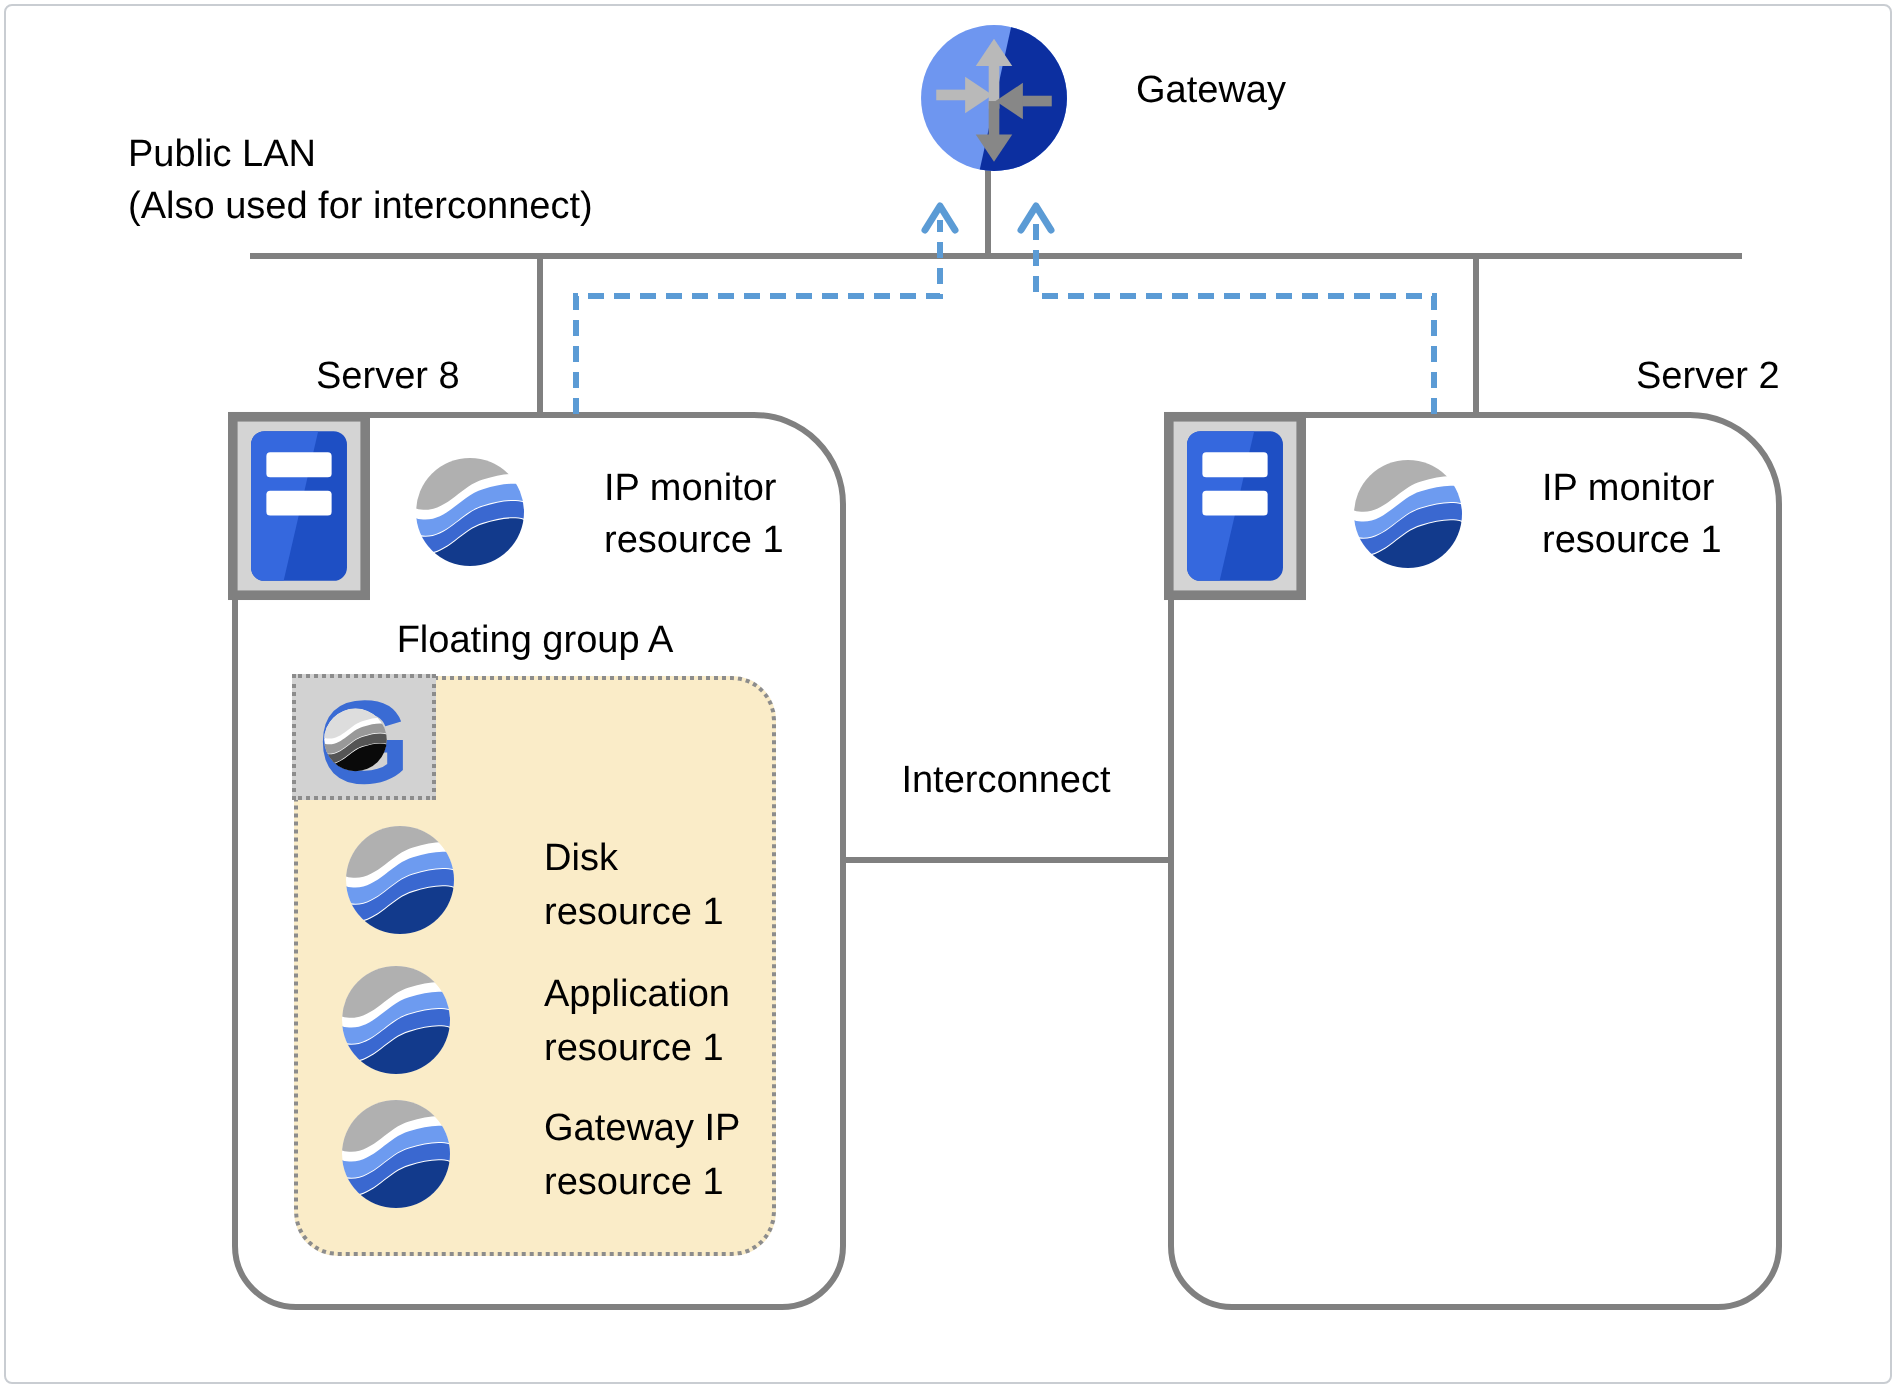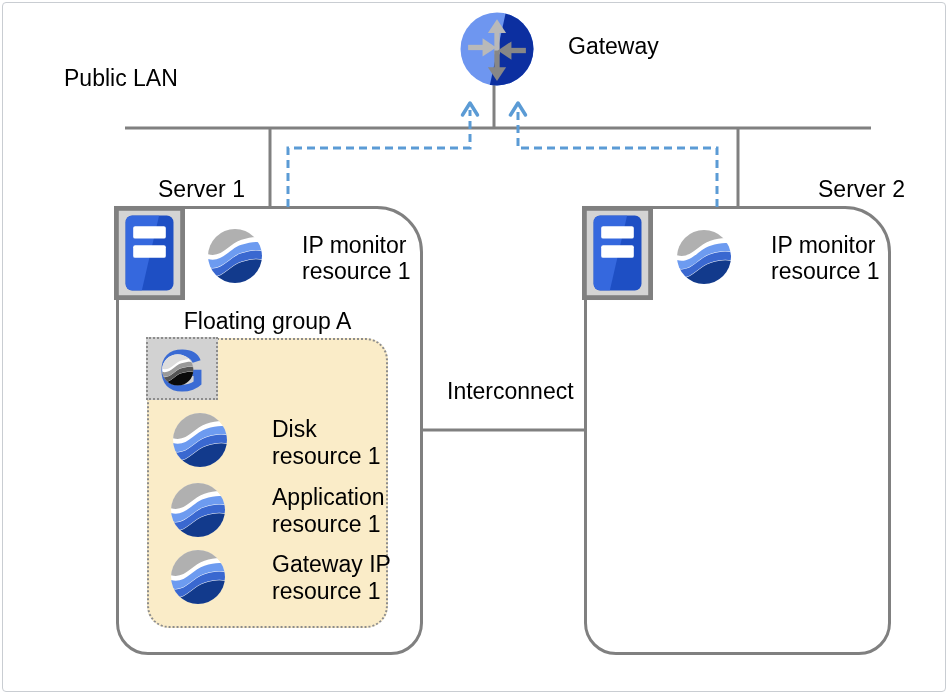--- a/index.html
+++ b/index.html
@@ -17,21 +17,21 @@
     border-radius:10px 46px 32px 32px;
   }
   .failover-box{
     border:2px dotted #8c8c8c;
     border-radius:2px 22px 22px 22px;
     z-index:1;
   }
   .lines-layer{position:absolute;left:0;top:0;z-index:2;pointer-events:none;}
   .icon-abs{position:absolute;z-index:3;line-height:0;}
   .label{
-    position:absolute;z-index:4;font-size:23px;line-height:26px;
+    position:absolute;z-index:4;font-size:19px;line-height:26px;
     white-space:nowrap;
   }
   .label .ln{display:block;margin-left:24px;}
   .center{text-align:center;}
   .group-icon-box{
     position:absolute;box-sizing:border-box;background:#d2d2d2;
     border:2px dotted #8c8c8c;z-index:3;line-height:0;
   }
 </style>
 </head>
@@ -176,25 +176,26 @@
       </svg>
   </div>
   <div class="icon-abs" style="left:171px;top:550px;">
     <svg width="54" height="54">
         <use href="#sym-sphere"></use>
       </svg>
   </div>
 
   <div class="label" style="left:40px;top:65px;">
     <span class="ln">Public LAN</span>
+    <span class="ln">(Also used for interconnect)</span>
   </div>
 
   <div class="label" style="left:568px;top:33px;">Gateway</div>
 
-  <div class="label" style="left:158px;top:176px;">Server 1</div>
+  <div class="label" style="left:158px;top:176px;">Server 8</div>
   <div class="label" style="left:770px;top:176px;margin-left:48px;">Server 2</div>
 
   <div class="label" style="left:278px;top:232px;">
     <span class="ln">IP monitor</span>
     <span class="ln">resource 1</span>
   </div>
   <div class="label" style="left:747px;top:232px;">
     <span class="ln">IP monitor</span>
     <span class="ln">resource 1</span>
   </div>

